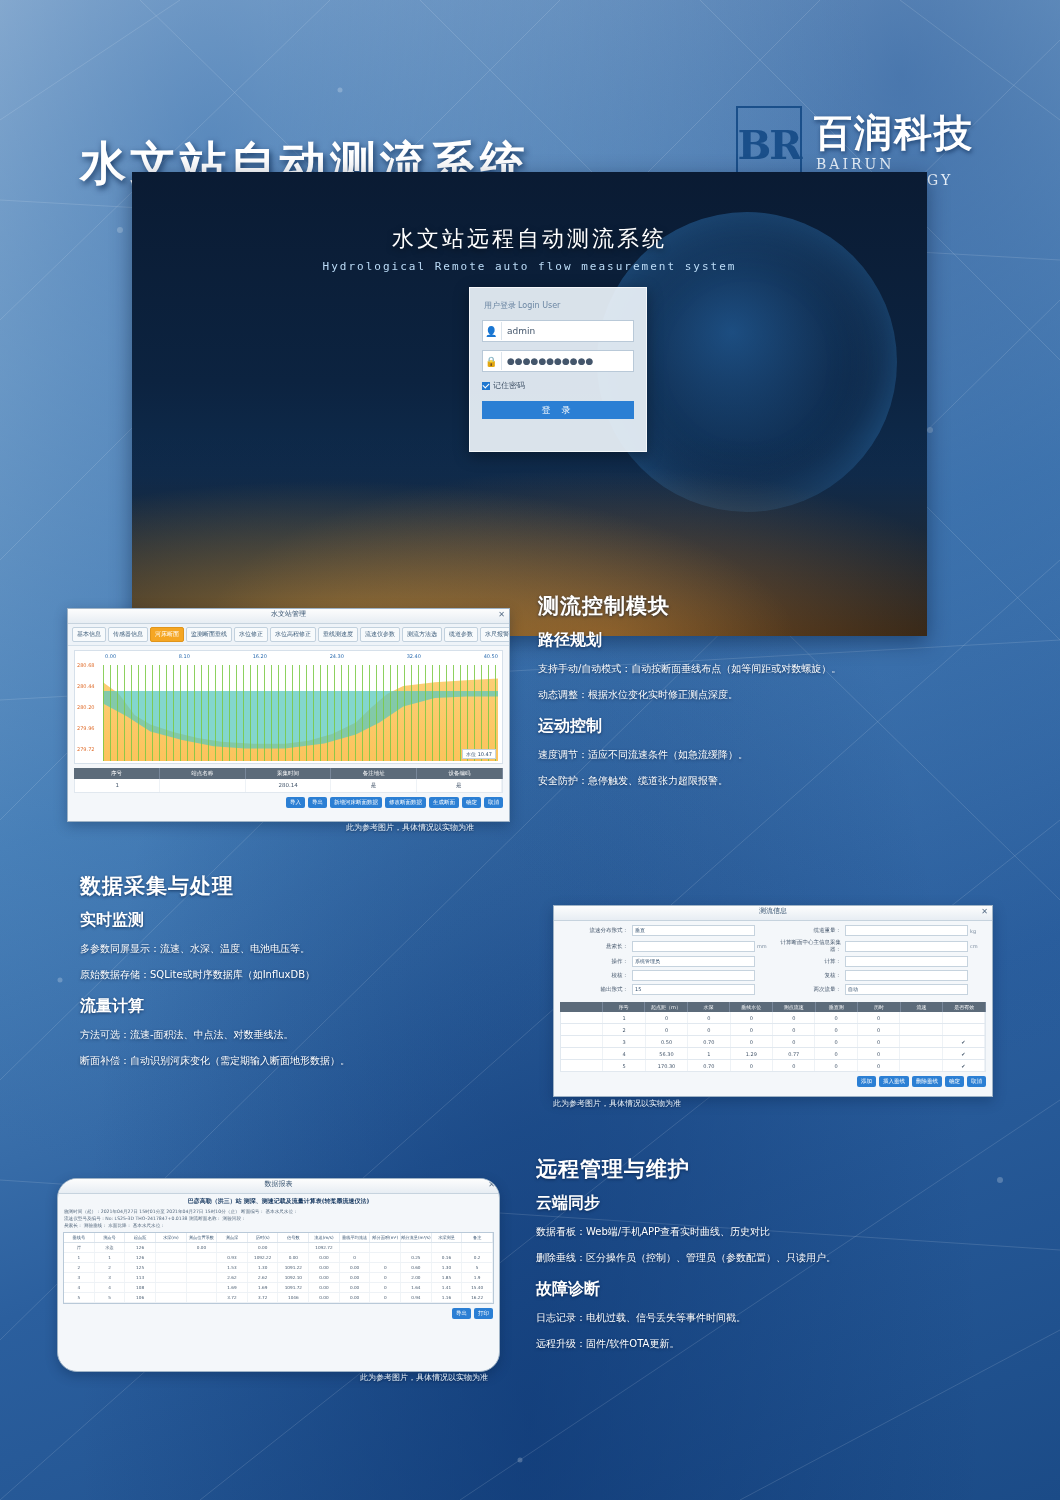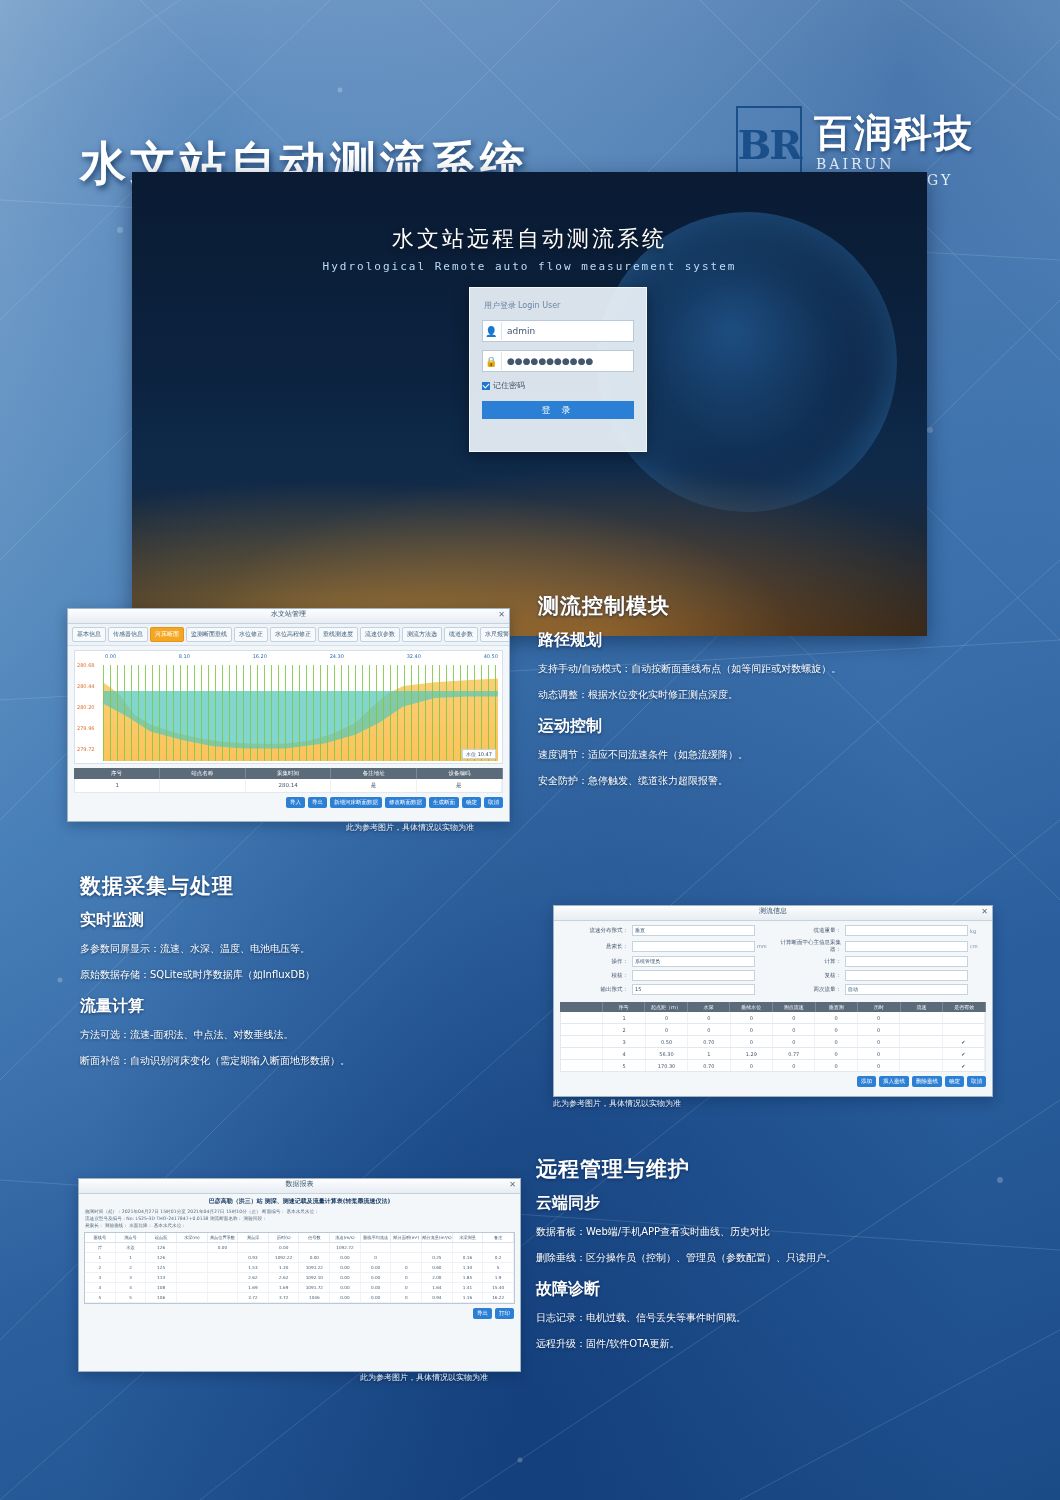--- a/index.html
+++ b/index.html
@@ -108,21 +108,21 @@
   .fg{width:50%;display:flex;align-items:center;margin-bottom:3px;font-size:5.5px;color:#44566b;}
   .fg .lb{width:68px;text-align:right;padding-right:4px;}
   .fg .in{flex:1;height:9px;background:#fff;border:1px solid #c6d3de;font-size:5px;color:#33506e;padding-left:2px;line-height:9px;}
   .fg .un{width:16px;font-size:5px;color:#7c8da0;padding-left:2px;}
   .fhead{display:flex;margin:2px 6px 0;background:#5c6b7a;color:#fff;font-size:5px;}
   .fhead div{flex:1;text-align:center;padding:2px 0;border-right:1px solid #78879a;}
   .frow{display:flex;margin:0 6px;background:#fff;font-size:5px;color:#44566b;border:1px solid #e1e8ef;border-top:none;}
   .frow div{flex:1;text-align:center;padding:2.5px 0;border-right:1px solid #eef2f6;}
 
   
-  #win-data{left:78px;top:1178px;width:441px;height:192px;}
+  #win-data{left:57px;top:1178px;width:441px;height:192px;border-radius:20px;}
   .dt-title{text-align:center;font-size:6px;color:#1b3c63;font-weight:bold;padding:3px 0 2px;}
   .dt-meta{font-size:4.6px;color:#55697e;padding:0 6px;line-height:7px;}
   .dt-table{margin:3px 5px 0;border:1px solid #b9c9d8;background:#fff;}
   .dt-hr{display:flex;font-size:4.2px;color:#33506e;border-bottom:1px solid #d9e2ea;}
   .dt-hr div{flex:1;text-align:center;padding:2px 0;border-right:1px solid #e6ecf2;}
   .dt-r{display:flex;font-size:4.2px;color:#4a5d71;border-bottom:1px solid #eef2f6;}
   .dt-r div{flex:1;text-align:center;padding:2px 0;border-right:1px solid #f0f4f7;}
 
   
   .block{position:absolute;color:#ffffff;text-shadow:0 1px 3px rgba(0,25,60,.65);}

